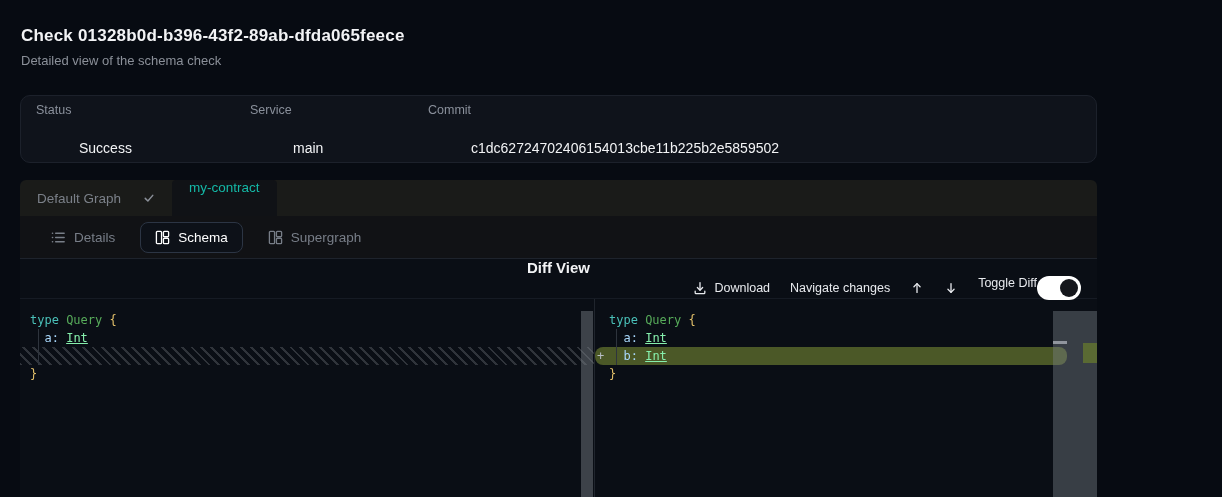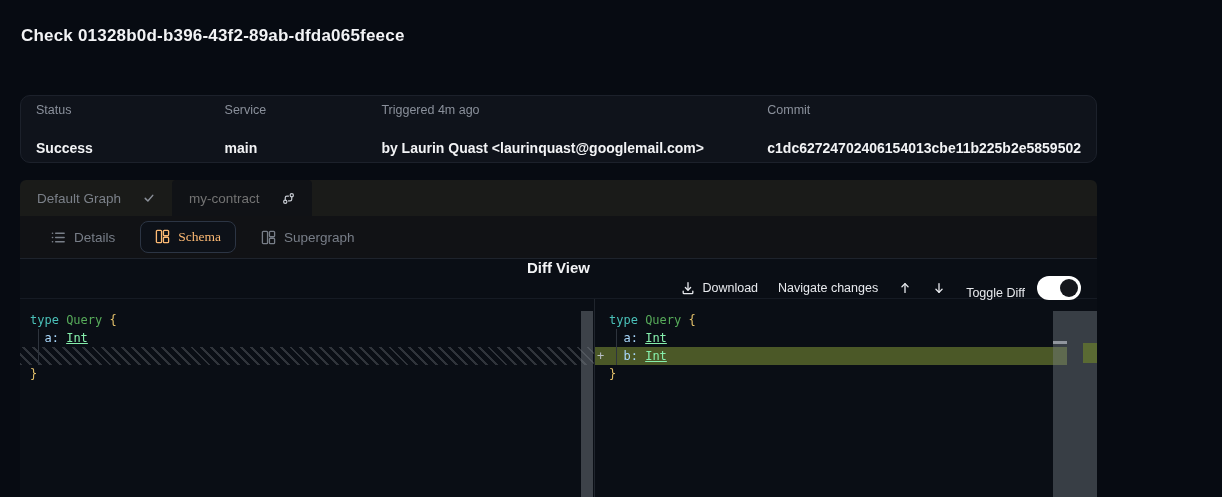--- a/index.html
+++ b/index.html
@@ -15,64 +15,64 @@
   
   .meta-card {
     position: absolute; left: 20px; right: 20px; top: 95px; height: 68px;
     background: #0f131b; border: 1px solid #1c212b; border-radius: 10px;
     display: flex; align-items: center; padding: 0 15px;
   }
   .meta-col { display: flex; flex-direction: column; gap: 23px; }
   .meta-col.c1 { width: 214px; } .meta-col.c2 { width: 178px; }
   .meta-col.c3 { width: 438px; } .meta-col.c4 { flex: 1; }
   .meta-label { font-size: 12.5px; color: #8a909b; }
-  .meta-value { font-size: 14px; color: #f2f3f5; font-weight: 700; }
+  .meta-value { font-size: 14px; color: #f2f3f5; font-weight: 400; margin-left: 43px; }
   
   .graph-tabs {
     position: absolute; left: 20px; right: 20px; top: 180px; height: 36px;
     background: #1a1b19; border-radius: 6px 6px 0 0;
     display: flex; align-items: stretch;
   }
   .gtab {
     display: flex; align-items: center; gap: 22px; padding: 0 17px;
     font-size: 13.5px; color: #7b8089; cursor: pointer; white-space: nowrap;
   }
   .gtab .ticon { display: flex; align-items: center; color: #8a8f98; }
-  .gtab.active { background: #101216; color: #737373; border-radius: 4px 4px 0 0; }
+  .gtab.active { background: #101216; color: #14b8a6; border-radius: 4px 4px 0 0; flex-direction: column; }
   .gtab.active .ticon { color: #c6cad1; }
   
   .panel { position: absolute; left: 20px; right: 20px; top: 216px; bottom: 0; background: #111215; }
   .view-tabs { height: 42px; display: flex; align-items: center; padding-left: 16px; }
   .vtab {
     display: flex; align-items: flex-start; gap: 8px; padding: 7px 14px;
     font-size: 13.5px; color: #787e88; cursor: pointer; border: 1px solid transparent;
     border-radius: 8px; white-space: nowrap;
   }
   .vtab .vicon { display: flex; align-items: center; }
   .vtab.active {
-    color: #fdba74; background: #0d1118; border-color: #2c3544; margin: 0 10px; font-family: Liberation Serif, serif;
+    color: #ffffff; background: #0d1118; border-color: #2c3544; margin: 0 10px;
   }
   
   .diff-section {
     position: absolute; top: 42px; left: 0; right: 0; bottom: 0;
     background: #0a0e15; border-top: 1px solid #1e232c;
   }
   .diff-toolbar {
     height: 40px; display: flex; align-items: center; padding: 0 16px;
     border-bottom: 1px solid #161b24;
     flex-direction: column;
   }
   .dv-title { font-size: 15px; font-weight: 700; color: #f2f3f5; }
   .controls { margin-left: auto; display: flex; align-items: center; gap: 20px; }
   .ctl-btn {
     display: flex; align-items: center; gap: 7px; background: none; border: none;
     color: #e8eaee; font-size: 12.5px; font-family: inherit; cursor: pointer; padding: 0;
   }
   .arrow-btn { background: none; border: none; color: #e8eaee; cursor: pointer; padding: 0; display: flex; }
-  .toggle-wrap { display: flex; align-items: flex-end; gap: 12px; }
+  .toggle-wrap { display: flex; align-items: flex-start; }
   .toggle-label { font-size: 12.5px; color: #e8eaee; }
   .switch {
     position: relative; width: 44px; height: 24px; border-radius: 12px;
     background: #3a3f48; cursor: pointer;
   }
   .switch.on { background: #ffffff; }
   .switch .knob {
     position: absolute; top: 3px; left: 3px; width: 18px; height: 18px;
     border-radius: 50%; background: #15171c; transition: left .1s;
   }
@@ -86,54 +86,51 @@
   .pane.left { width: 575px; border-right: 1px solid #20252d; }
   .pane.right { flex: 1; }
   .code-line { white-space: pre; height: 18px; color: #c8ccd4; padding-left: 10px; }
   .pane.right .code-line { padding-left: 2px; }
   .gut { display: inline-block; width: 12px; color: #b9bec6; }
   .code-line.placeholder {
     background: repeating-linear-gradient(45deg,
       rgba(155,160,166,.26) 0px, rgba(155,160,166,.26) 2px,
       transparent 2px, transparent 7px);
   }
-  .code-line.added { background: #4b5827; margin-right: 30px; }
+  .code-line.added { background: #4b5827; margin-right: 30px; border-radius: 8px; }
   .guide { position: absolute; width: 1px; background: #2e343d; top: 30px; height: 36px; }
   .pane.left .guide { left: 18px; }
   .pane.right .guide { left: 21px; }
   .tk-kw { color: #4ac0b8; } .tk-tname { color: #57ab5a; }
   .tk-brace { color: #e3c06a; } .tk-field { color: #a8d7fb; }
   .tk-colon { color: #a8d7fb; } .tk-tref { color: #86efac; text-decoration: underline; } .tk-pl { color: #c8ccd4; }
   .sb-left { position: absolute; top: 12px; bottom: 0; right: 1px; width: 12px; background: rgba(122,128,136,.46); }
   .sb-right-col { position: absolute; top: 12px; bottom: 0; right: 0; width: 44px; background: rgba(122,128,136,.42); }
   .sb-right-edge { position: absolute; right: 30px; top: 42px; width: 14px; height: 3px; background: #90959d; }
   .ruler-marker { position: absolute; right: 0; top: 44px; width: 14px; height: 20px; background: #5a6a33; }
   svg { display: block; }
 </style>
 </head>
 <body>
 
 <div class="page">
 
   <div class="hdr">
     <div class="page-title">Check 01328b0d-b396-43f2-89ab-dfda065feece</div>
+    <div class="page-sub">Detailed view of the schema check</div>
   </div>
 
   <div class="meta-card">
     <div class="meta-col c1">
       <span class="meta-label">Status</span>
       <span class="meta-value">Success</span>
     </div>
     <div class="meta-col c2">
       <span class="meta-label">Service</span>
       <span class="meta-value">main</span>
-    </div>
-    <div class="meta-col c3">
-      <span class="meta-label">Triggered 4m ago</span>
-      <span class="meta-value">by Laurin Quast &lt;laurinquast@googlemail.com&gt;</span>
     </div>
     <div class="meta-col c4">
       <span class="meta-label">Commit</span>
       <span class="meta-value">c1dc62724702406154013cbe11b225b2e5859502</span>
     </div>
   </div>
 
   <div class="graph-tabs">
     <div class="gtab">
       <span>Default Graph</span>

